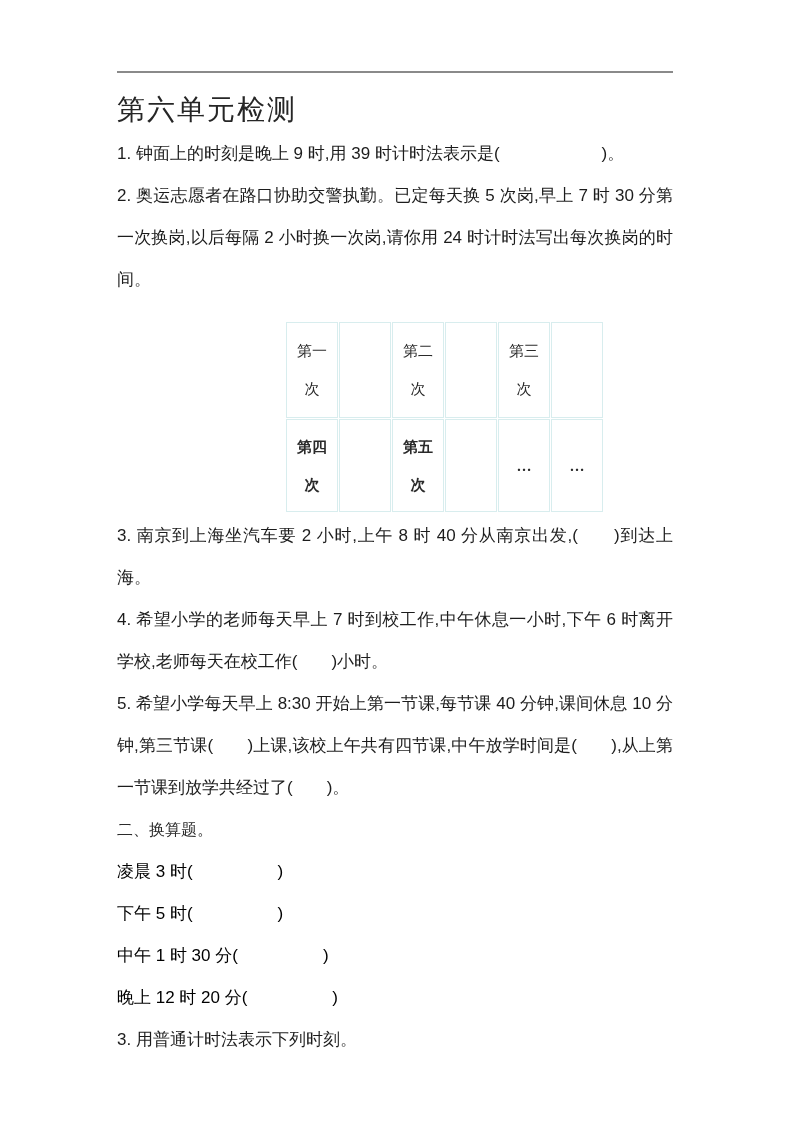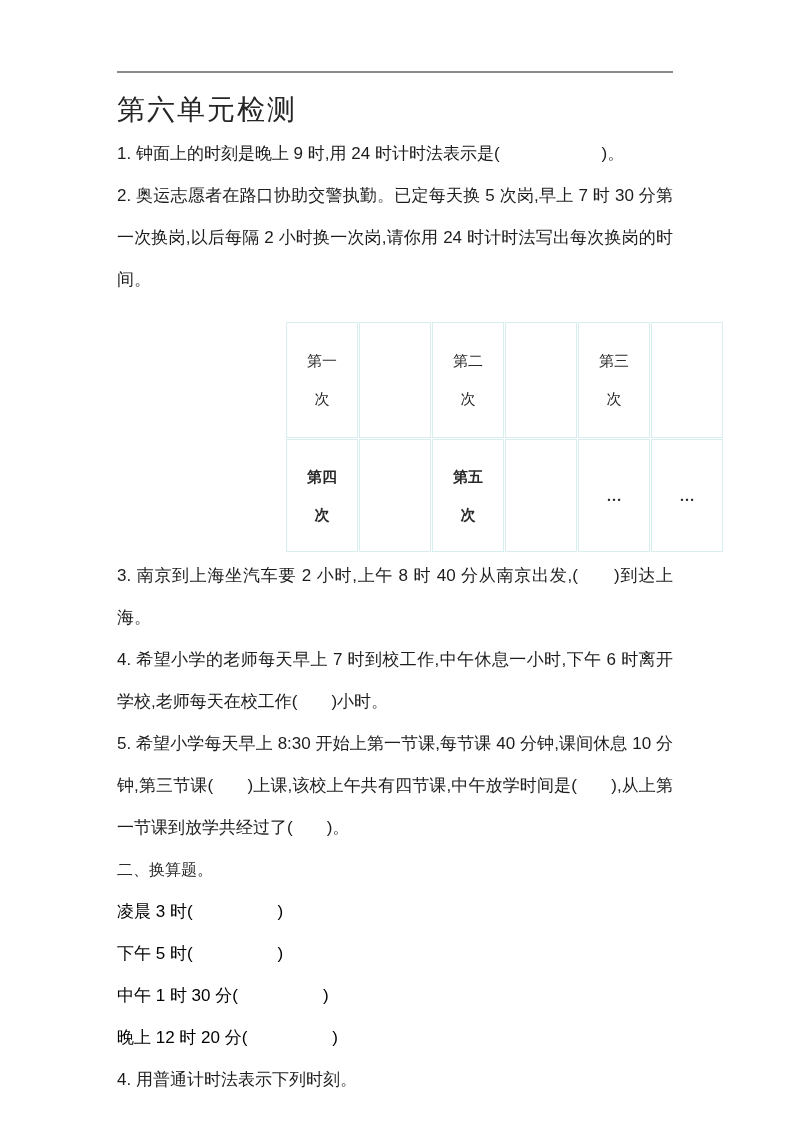--- a/index.html
+++ b/index.html
@@ -54,21 +54,21 @@
   }
   table.shift-table {
     table-layout: fixed;
     border-collapse: separate;
     border-spacing: 1px;
     margin: 20px 0 2px 168px;
     width: 228px;
   }
   table.shift-table td {
     width: 38px;
-    padding: 16px;
+    padding: 6px;
     border: 1px solid #d8edee;
     text-align: center;
     vertical-align: middle;
     font-family: "Liberation Serif", "DejaVu Serif", serif;
     font-size: 15px;
     line-height: 38px;
     color: #2a2a2a;
     word-break: break-all;
     overflow: hidden;
   }
@@ -78,21 +78,21 @@
 </head>
 <body>
 
 <div class="top-rule"></div>
 
 <h1 class="page-title">第六单元检测</h1>
 
 <div class="content">
 
 
-  <p class="question">1. 钟面上的时刻是晚上 9 时,用 24 时计时法表示是(　　　　　　)。</p>
+  <p class="question">1. 钟面上的时刻是晚上 9 时,用 39 时计时法表示是(　　　　　　)。</p>
 
   <p class="question">2. 奥运志愿者在路口协助交警执勤。已定每天换 5 次岗,早上 7 时 30 分第一次换岗,以后每隔 2 小时换一次岗,请你用 24 时计时法写出每次换岗的时间。</p>
 
   <table class="shift-table">
     <tbody>
       <tr class="row-1">
         <td><span>第一次</span></td>
         <td><span></span></td>
         <td><span>第二次</span></td>
         <td><span></span></td>
@@ -117,15 +117,15 @@
   <p class="question">5. 希望小学每天早上 8:30 开始上第一节课,每节课 40 分钟,课间休息 10 分钟,第三节课(　　)上课,该校上午共有四节课,中午放学时间是(　　),从上第一节课到放学共经过了(　　)。</p>
 
   <p class="section-heading">二、换算题。</p>
 
 
   <p class="conv-item">凌晨 3 时(　　　　　)</p>
   <p class="conv-item">下午 5 时(　　　　　)</p>
   <p class="conv-item">中午 1 时 30 分(　　　　　)</p>
   <p class="conv-item">晚上 12 时 20 分(　　　　　)</p>
 
-  <p class="question">4. 用普通计时法表示下列时刻。</p>
+  <p class="question">3. 用普通计时法表示下列时刻。</p>
 
 </div>
 
 </body></html>

